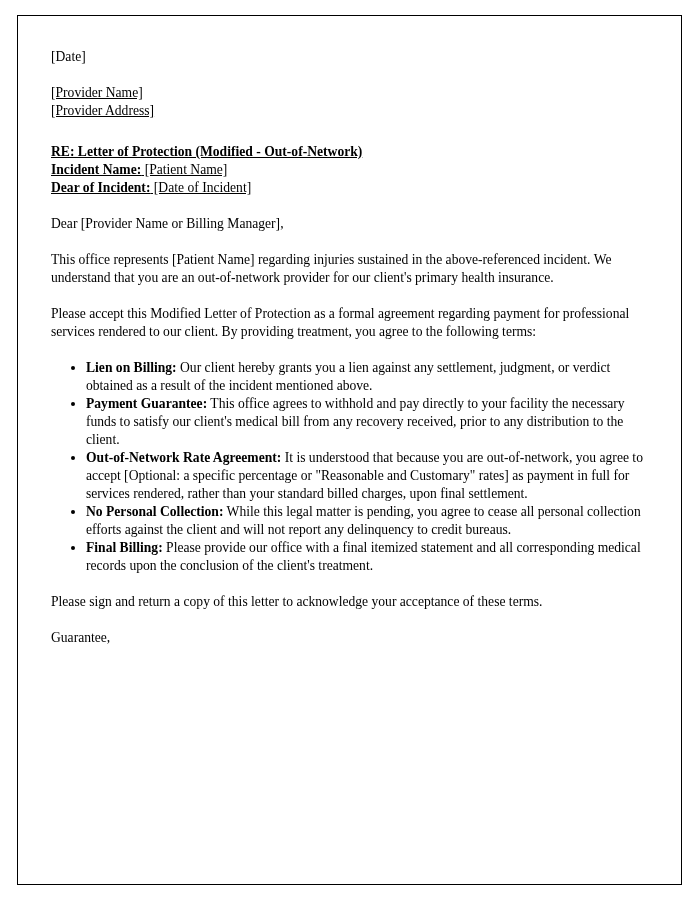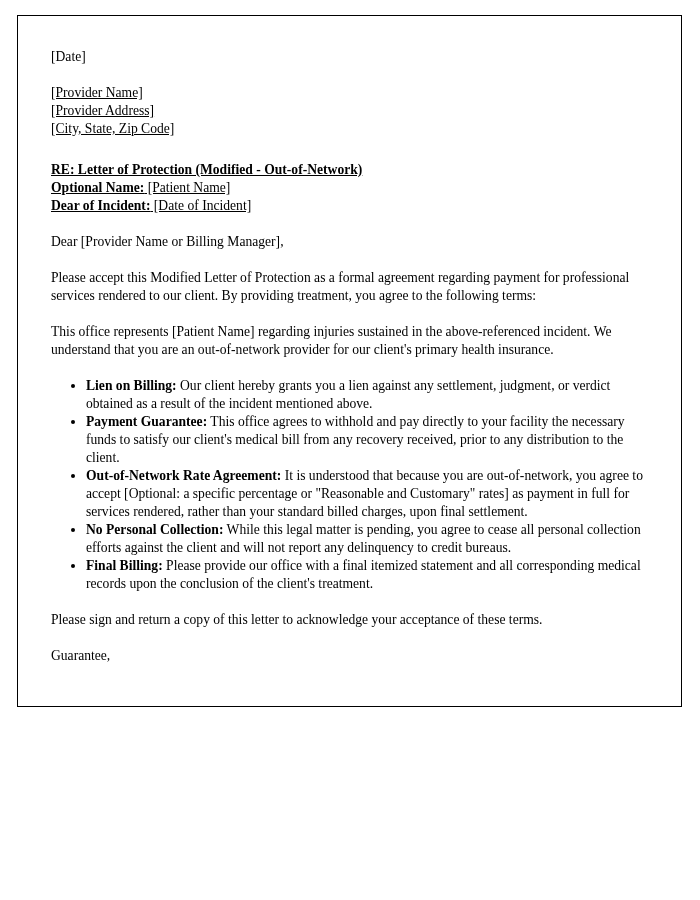--- a/index.html
+++ b/index.html
@@ -10,21 +10,21 @@
     height: 900px;
     background: #ffffff;
     font-family: "Liberation Serif", serif;
     color: #000000;
   }
   .page {
     position: absolute;
     left: 17px;
     top: 15px;
     width: 665px;
-    height: 692px;
+    height: 870px;
     border: 1px solid #000000;
     background: #ffffff;
     padding: 32px 33px 0 33px;
     overflow: hidden;
     font-size: 13.6px;
     line-height: 18px;
   }
   .para { margin: 0 0 18px 0; }
   .line { margin: 0; }
   .block { margin: 0 0 18px 0; text-decoration: underline; }
@@ -40,34 +40,33 @@
 <body>
 
 <div class="canvas">
   <div class="page">
 
     <p class="para">[Date]</p>
 
     <div class="block">
       <p class="line">[Provider Name]</p>
       <p class="line">[Provider Address]</p>
-      <p class="line">[City, State, Zip Code]</p>
     </div>
 
     <div class="block">
       <p class="line bold">RE: Letter of Protection (Modified - Out-of-Network)</p>
-      <p class="line"><span class="bold">Optional Name:</span><span> [Patient Name]</span></p>
+      <p class="line"><span class="bold">Incident Name:</span><span> [Patient Name]</span></p>
       <p class="line"><span class="bold">Dear of Incident:</span><span> [Date of Incident]</span></p>
     </div>
 
     <p class="para">Dear [Provider Name or Billing Manager],</p>
 
+    <p class="para">This office represents [Patient Name] regarding injuries sustained in the above-referenced incident. We understand that you are an out-of-network provider for our client's primary health insurance.</p>
+
     <p class="para">Please accept this Modified Letter of Protection as a formal agreement regarding payment for professional services rendered to our client. By providing treatment, you agree to the following terms:</p>
-
-    <p class="para">This office represents [Patient Name] regarding injuries sustained in the above-referenced incident. We understand that you are an out-of-network provider for our client's primary health insurance.</p>
 
     <ul class="terms">
       <li><span class="bold">Lien on Billing:</span><span> Our client hereby grants you a lien against any settlement, judgment, or verdict obtained as a result of the incident mentioned above.</span></li>
       <li><span class="bold">Payment Guarantee:</span><span> This office agrees to withhold and pay directly to your facility the necessary funds to satisfy our client's medical bill from any recovery received, prior to any distribution to the client.</span></li>
       <li><span class="bold">Out-of-Network Rate Agreement:</span><span> It is understood that because you are out-of-network, you agree to accept [Optional: a specific percentage or "Reasonable and Customary" rates] as payment in full for services rendered, rather than your standard billed charges, upon final settlement.</span></li>
       <li><span class="bold">No Personal Collection:</span><span> While this legal matter is pending, you agree to cease all personal collection efforts against the client and will not report any delinquency to credit bureaus.</span></li>
       <li><span class="bold">Final Billing:</span><span> Please provide our office with a final itemized statement and all corresponding medical records upon the conclusion of the client's treatment.</span></li>
     </ul>
 
 

